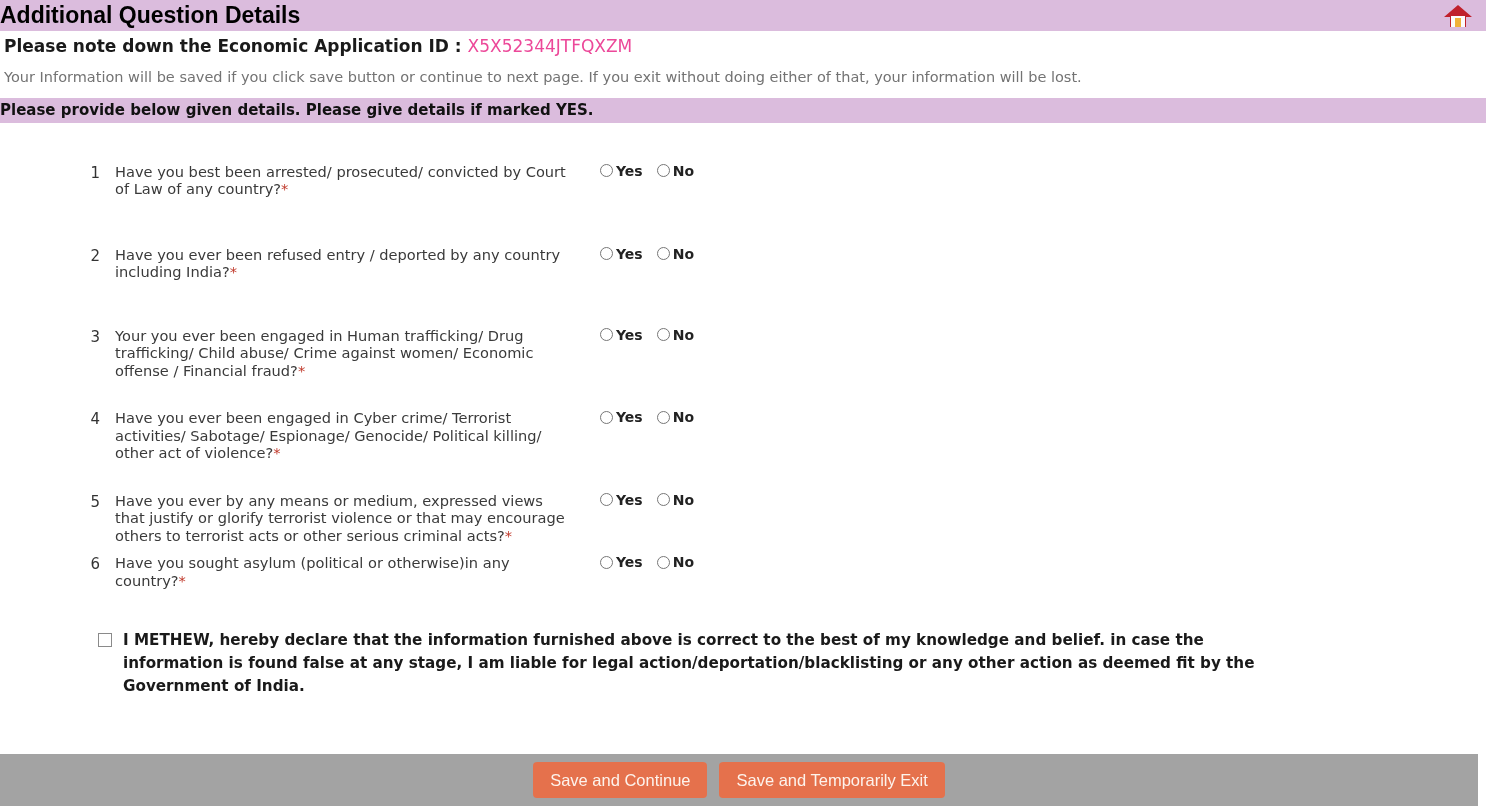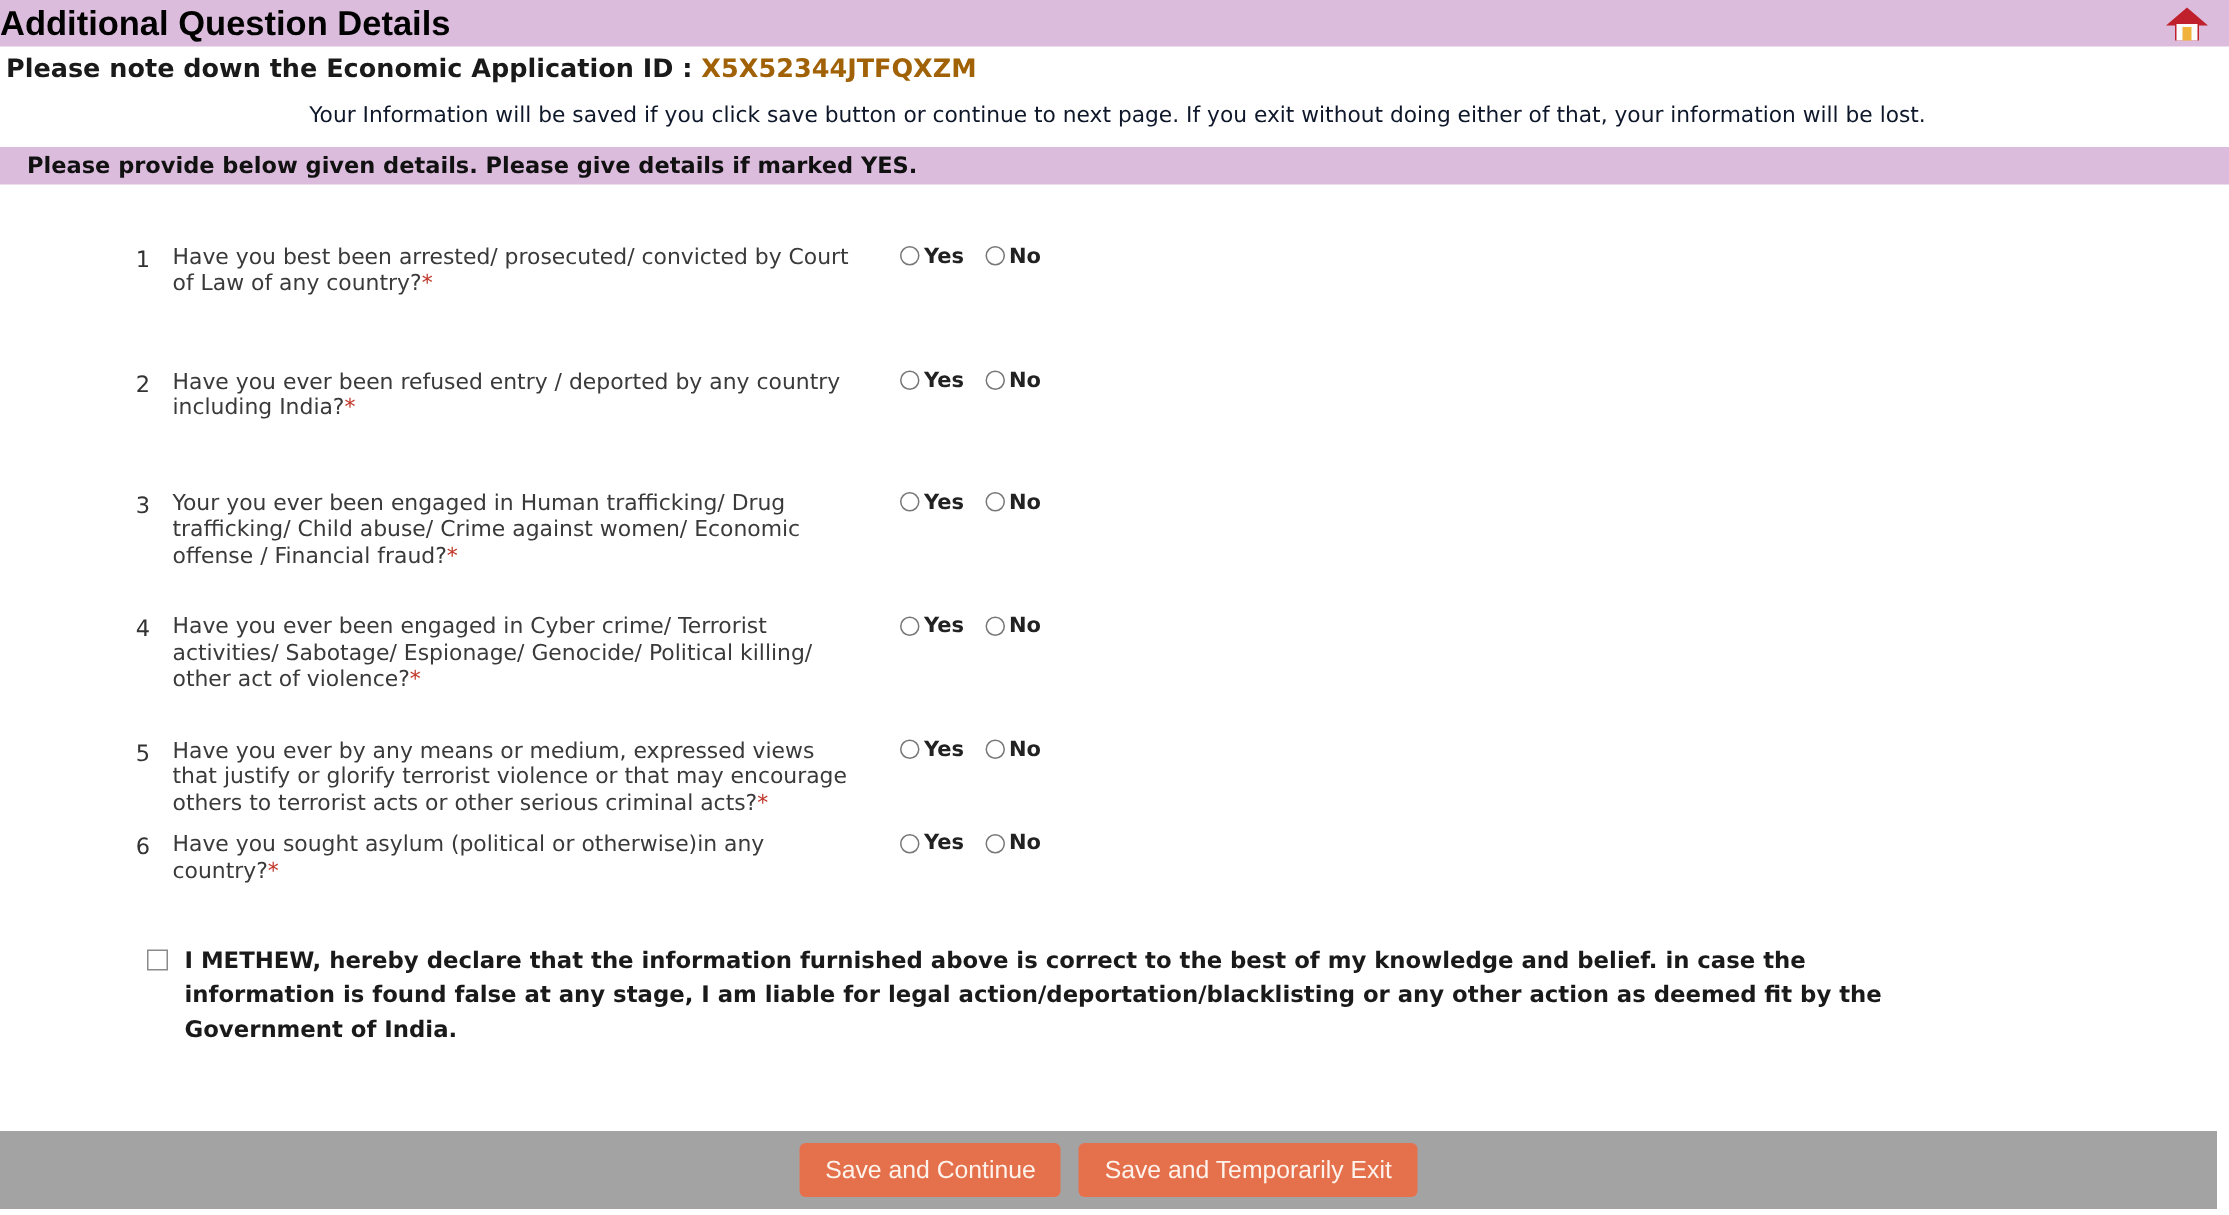--- a/index.html
+++ b/index.html
@@ -47,40 +47,39 @@
   
   .app-id-line {
     padding: 6px 0 0 4px;
     font-family: "DejaVu Sans", sans-serif;
     font-size: 17px;
     font-weight: bold;
     color: #1a1a1a;
     line-height: 1.15;
   }
   .app-id-value {
-    color: #a16207;
-    font-weight: bold;
+    color: #ec4899;
+    font-weight: normal;
   }
   .save-note {
     padding: 12px 0 0 4px;
     font-family: "DejaVu Sans", sans-serif;
     font-size: 14.5px;
-    color: #0f172a;
+    color: #737373;
     line-height: 1.2;
-    text-align: center;
   }
 
   
   .section-bar {
     margin-top: 12px;
     height: 25px;
     background: #dbbcdd;
     display: flex;
     align-items: center;
-    padding-left: 18px;
+    padding-left: 0;
     box-sizing: border-box;
   }
   .section-bar .section-text {
     font-family: "DejaVu Sans", sans-serif;
     font-size: 15px;
     font-weight: bold;
     color: #111111;
   }
 
   

